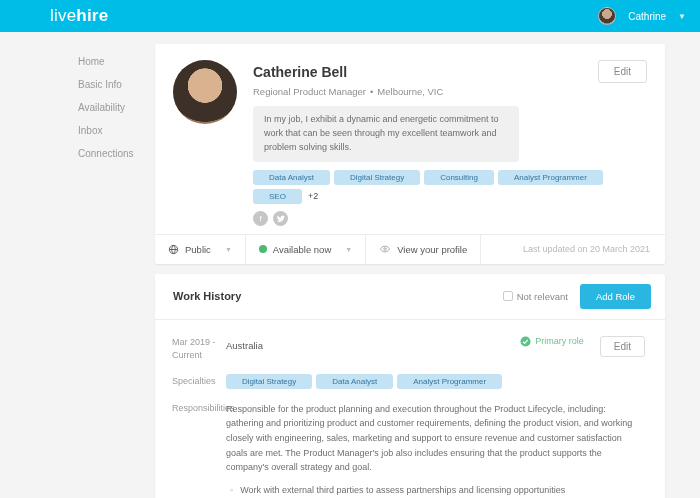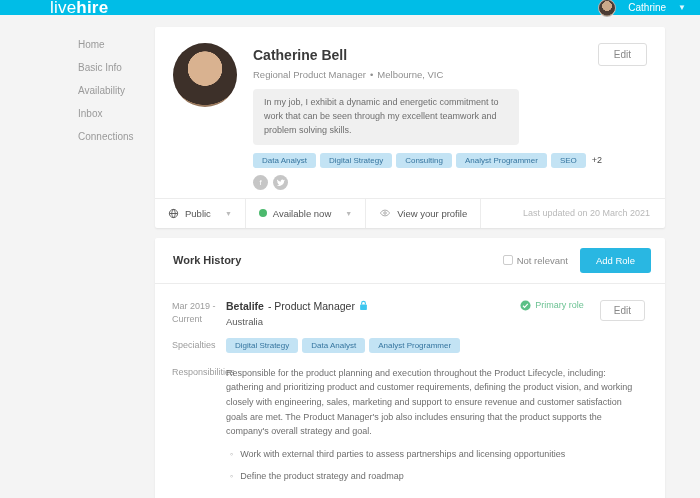--- a/index.html
+++ b/index.html
@@ -1,20 +1,20 @@
 <!DOCTYPE html>
 <html><head>
 <meta charset="utf-8">
 <style>
   * { margin:0; padding:0; box-sizing:border-box; }
   html,body { width:700px; height:498px; overflow:hidden; background:#f4f4f4;
     font-family:"Liberation Sans", sans-serif; }
 
   
-  .topbar { height:15px; background:#00bde7; display:flex; align-items:center;
+  .topbar { height:32px; background:#00bde7; display:flex; align-items:center;
     padding:0 14px 0 50px; color:#fff;text-align:center; }
   .logo { font-size:17px; letter-spacing:.2px; }
   .logo .lt { font-weight:300; }
   .logo .bd { font-weight:700; }
   .topbar-right { margin-left:auto; display:flex; align-items:center; gap:12px; cursor:pointer; }
   .avatar-sm { width:18px; height:18px; border-radius:50%;
     background:radial-gradient(circle at 50% 38%, #caa98a 0 38%, #4a3b33 39% 70%, #8d7763 71%);
     border:1px solid rgba(255,255,255,.6); }
   .topbar-name { font-size:10px; color:#fff; }
   .caret { font-size:8px; color:#e3f7fd; }
@@ -36,21 +36,21 @@
   .avatar-lg { width:64px; height:64px; border-radius:50%; flex:0 0 64px;
     background:radial-gradient(circle at 50% 40%, #d9b290 0 34%, #3d3029 35% 72%, #9b7a5e 73%);
     box-shadow:inset 0 0 0 1px rgba(0,0,0,.05); }
   .profile-info { margin-left:16px; flex:1; }
   .p-name { font-size:14px; font-weight:700; color:#3a3a3a; margin-top:4px; }
   .p-sub { font-size:9.5px; color:#8f8f8f; margin-top:6px; }
   .p-sub .sep { margin:0 4px; color:#8f8f8f; }
   .bio { margin-top:9px; width:266px; background:#f0f0f0; border-radius:4px;
     padding:7px 11px; font-size:9px; line-height:1.55; color:#6e6e6e; }
   .tag-row { margin-top:8px; display:flex; align-items:center; flex-wrap:wrap; gap:4px; }
-  .chip { background:#c3e3f4; color:#36759f; font-size:8px; padding:3px 9px; border-radius:3px; cursor:pointer; }
+  .chip { background:#c3e3f4; color:#36759f; font-size:8px; padding:3px 16px; border-radius:3px; cursor:pointer; }
   .more { font-size:9px; color:#4a4a4a; margin-left:2px; }
   .social-row { margin-top:7px; display:flex; gap:5px; padding-bottom:8px; }
   .soc { width:15px; height:15px; border-radius:50%; background:#c6c6c6; color:#fff;
     display:flex; align-items:center; justify-content:center; font-size:8px; cursor:pointer; }
   .soc svg { display:block; }
   .edit-btn { position:absolute; top:16px; right:18px; }
   .btn-ghost { display:inline-block; background:#fff; border:1px solid #ddd; border-radius:3px;
     color:#888; font-size:10px; padding:5px 15px; cursor:pointer; }
   .status-bar { border-top:1px solid #ececec; height:30px; display:flex; align-items:stretch; }
   .status-seg { display:flex; align-items:center; gap:6px; padding:0 13px;
@@ -187,30 +187,20 @@
       </div>
 
       <div class="entry">
         <div class="row">
           <div class="lbl">
             <div>Mar 2019 -</div>
             <div>Current</div>
           </div>
           <div class="e-head">
             <div class="e-titleblock">
-              <div class="e-title">
-                <span class="e-company">Betalife</span>
-                <span>- Product Manager</span>
-                <span class="lock-icon">
-                  <svg width="9" height="11" viewBox="0 0 24 28" fill="#3cc6ef">
-                      <rect x="3" y="11" width="18" height="15" rx="2"></rect>
-                      <path d="M7 11V8a5 5 0 0 1 10 0v3" fill="none" stroke="#3cc6ef" stroke-width="3"></path>
-                    </svg>
-                </span>
-              </div>
               <div class="e-loc">Australia</div>
             </div>
             <div class="e-actions">
               <span class="primary-flag">
                 <span class="check-icon">
                   <svg width="11" height="11" viewBox="0 0 24 24">
                       <circle cx="12" cy="12" r="11" fill="#5cc087"></circle>
                       <path d="M6.5 12.5l3.5 3.5 7-7.5" fill="none" stroke="#fff" stroke-width="2.5"></path>
                     </svg>
                 </span>

